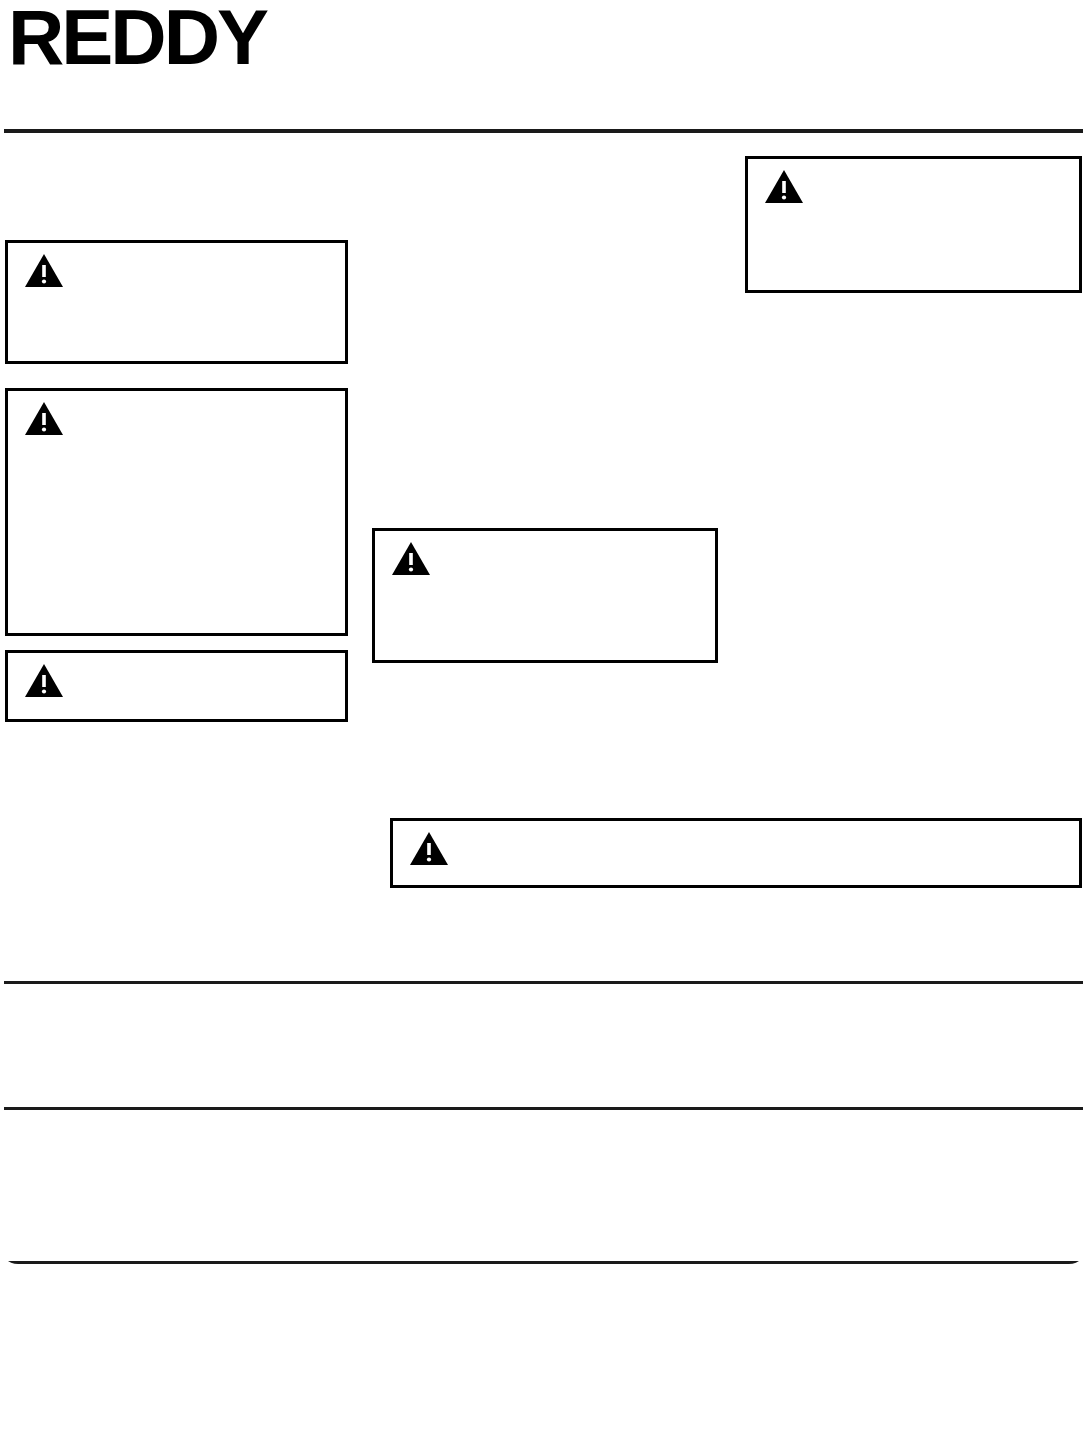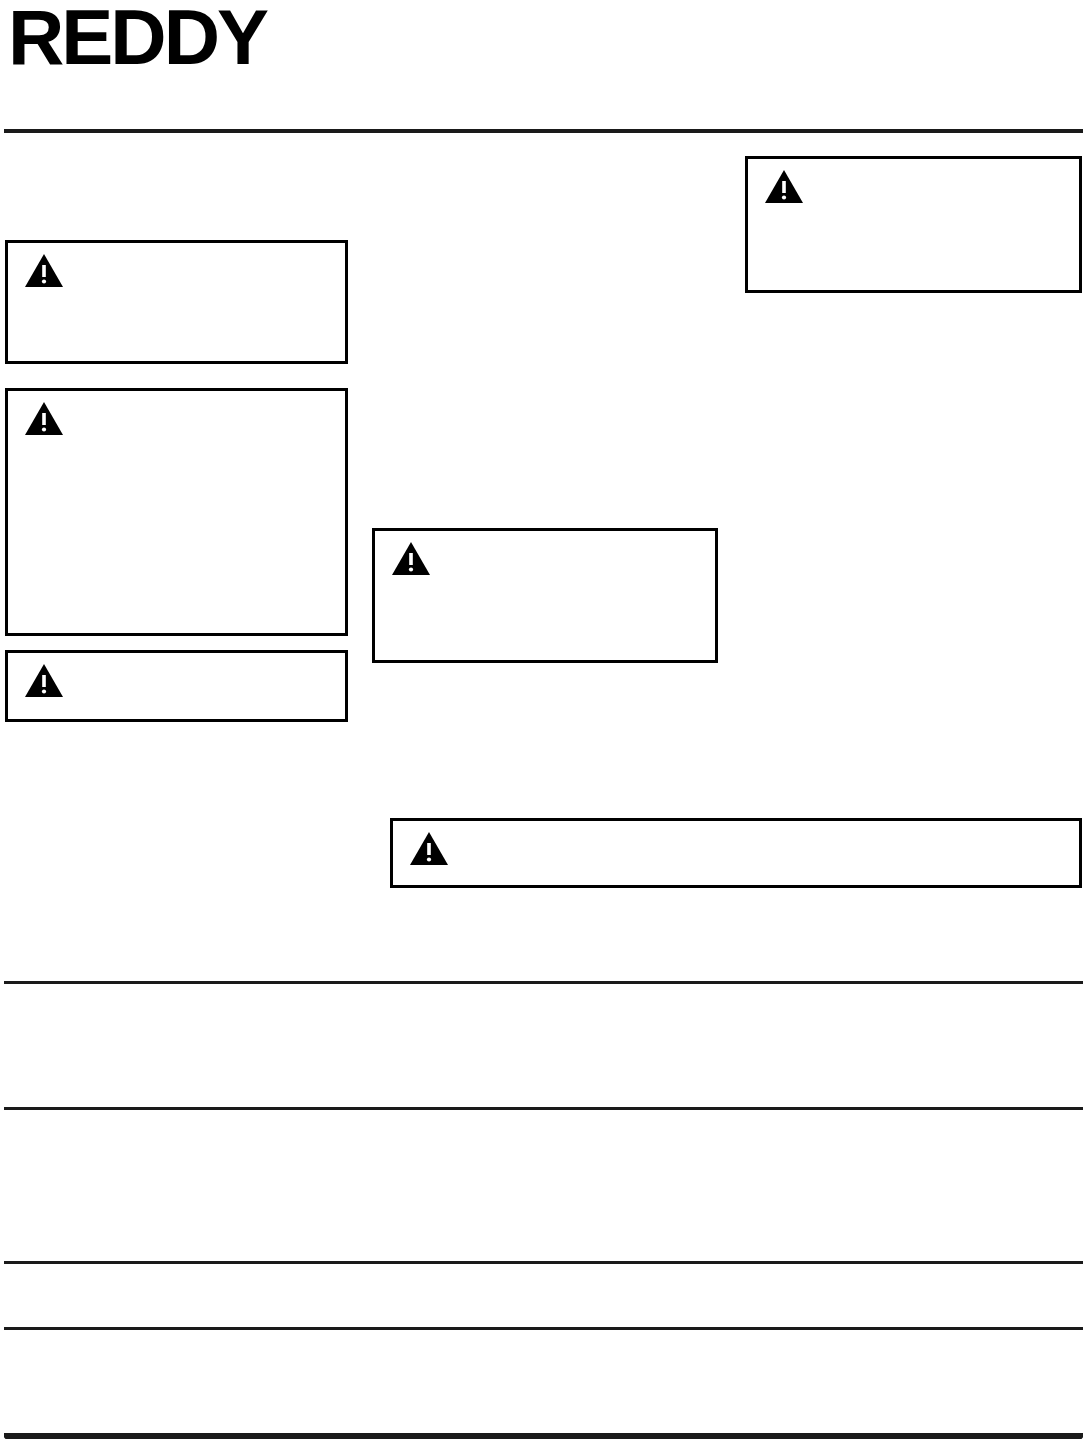--- a/index.html
+++ b/index.html
@@ -7,21 +7,21 @@
     padding: 0;
     background: #ffffff;
   }
   body {
     font-family: "Liberation Sans", sans-serif;
     color: #000000;
   }
   .page {
     position: relative;
     width: 1087px;
-    height: 1444px;
+    height: 1264px;
     background: #ffffff;
     overflow: hidden;
     border-radius: 18px;
   }
 
   
   .logo {
     position: absolute;
     left: 8px;
     top: 2px;

